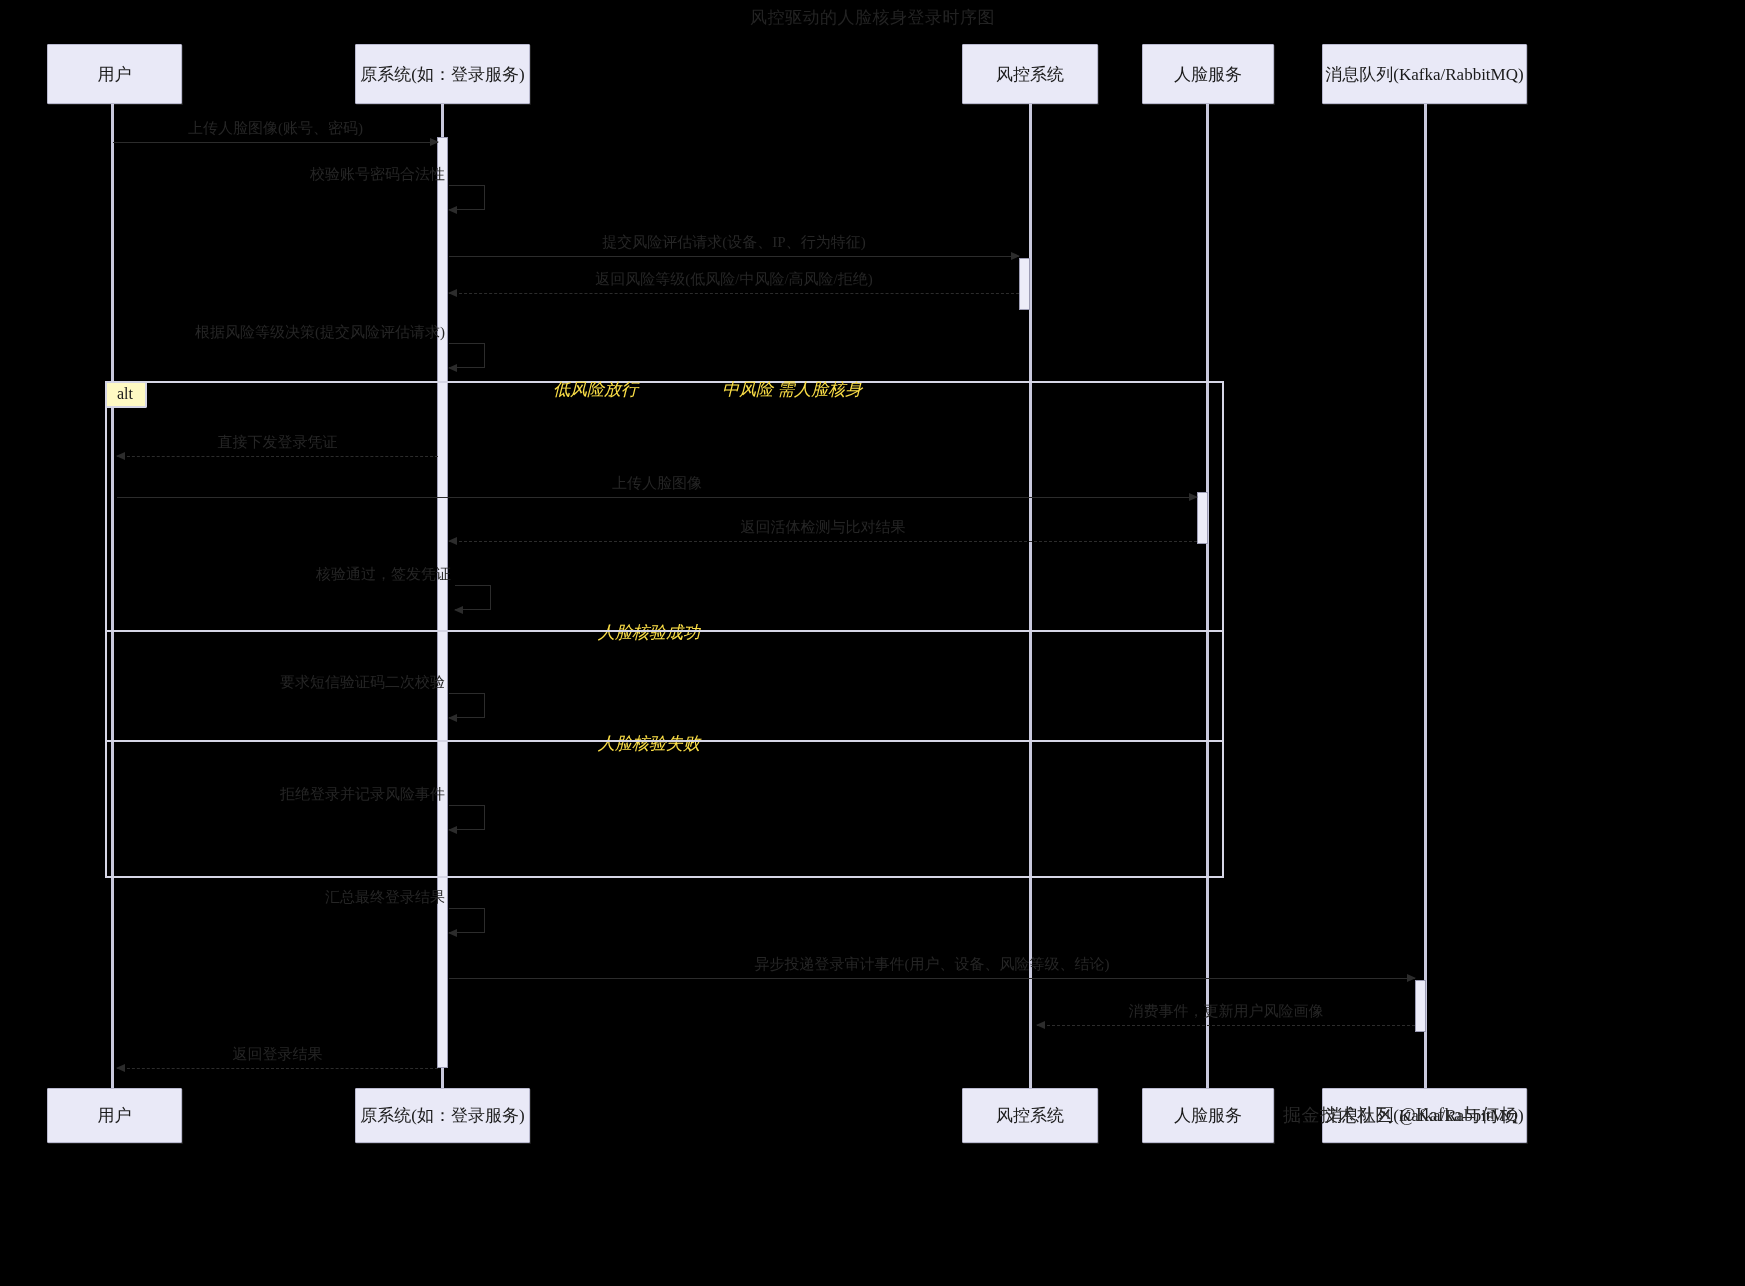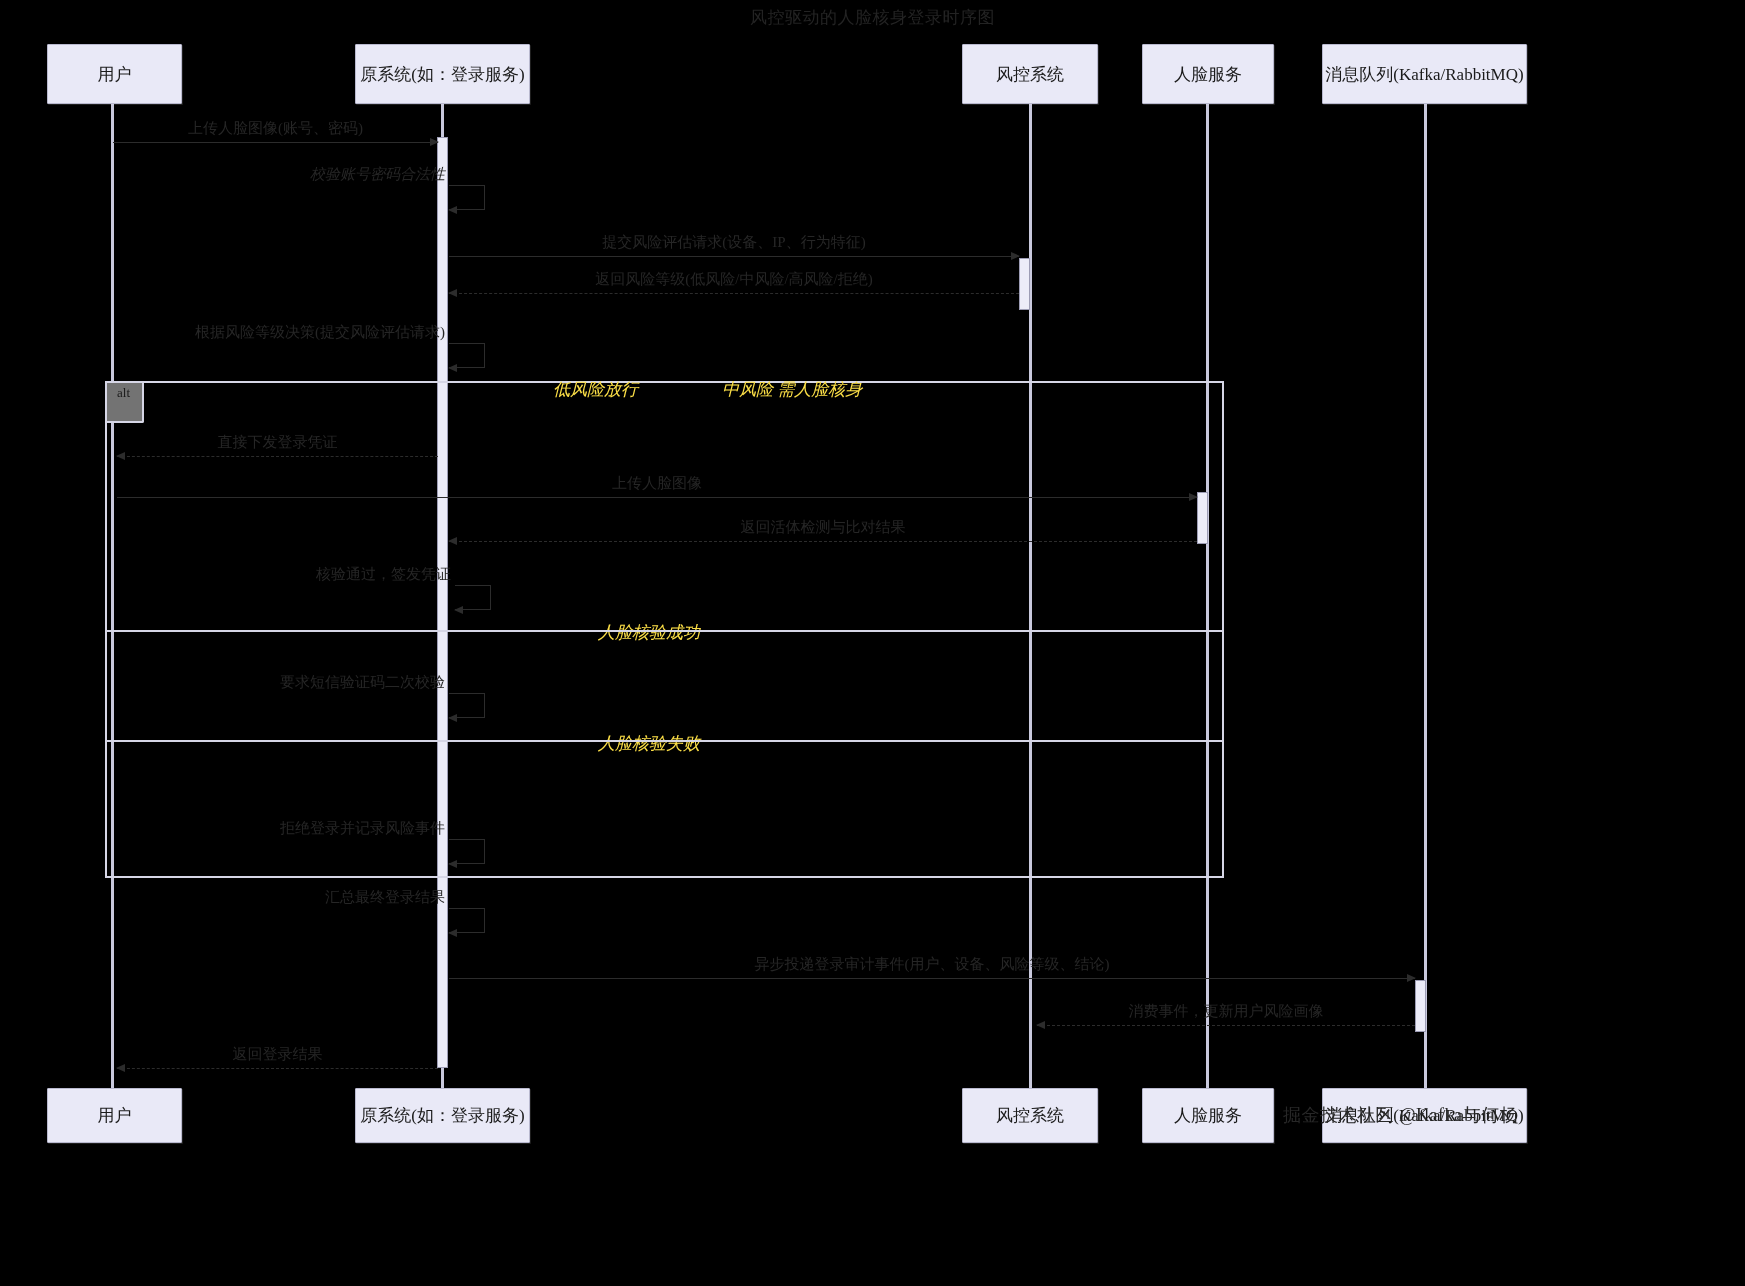--- a/index.html
+++ b/index.html
@@ -70,23 +70,23 @@
     font-size:15px;color:#262626;white-space:nowrap;
   }
 
   
   .fragment{
     position:absolute;box-sizing:border-box;
     border:2px solid #d6d6e6;background:transparent;
   }
   .fragment .tag{
     position:absolute;left:0;top:0;
-    background:#737373;border-right:2px solid #d6d6e6;border-bottom:2px solid #d6d6e6;
-    color:#1a1a1a;font-size:13px;
-    padding:2px 12px 20px 10px;
+    background:#fef9c3;border-right:2px solid #d6d6e6;border-bottom:2px solid #d6d6e6;
+    color:#1a1a1a;font-size:16px;
+    padding:2px 12px 3px 10px;
     border-bottom-right-radius:2px;
   }
   .fragment .guard{
     position:absolute;font-size:17px;color:#fde047;white-space:nowrap;font-style:italic;
   }
   .frag-divider-solid{
     position:absolute;height:2px;background:#d6d6e6;
   }
 
   
@@ -136,21 +136,21 @@
 
   <div class="msg right" style="left:113px;top:142px;width:325px;">
     <div class="line"></div>
     <div class="head"></div>
     <div class="label">上传人脸图像(账号、密码)</div>
   </div>
 
   <div class="selfmsg" style="left:449px;top:185px;width:36px;height:25px;">
     <div class="box"></div>
     <div class="head"></div>
-    <div class="label" style="left:-4px;top:-20px;font-style:italic;">校验账号密码合法性</div>
+    <div class="label" style="left:-4px;top:-20px;">校验账号密码合法性</div>
   </div>
 
   <div class="msg right" style="left:449px;top:256px;width:570px;">
     <div class="line"></div>
     <div class="head"></div>
     <div class="label">提交风险评估请求(设备、IP、行为特征)</div>
   </div>
 
   <div class="msg left dashed" style="left:449px;top:293px;width:570px;">
     <div class="line"></div>
@@ -187,21 +187,21 @@
     <div class="head"></div>
     <div class="label" style="left:-4px;top:-20px;">核验通过，签发凭证</div>
   </div>
 
   <div class="selfmsg" style="left:449px;top:693px;width:36px;height:25px;">
     <div class="box"></div>
     <div class="head"></div>
     <div class="label" style="left:-4px;top:-20px;">要求短信验证码二次校验</div>
   </div>
 
-  <div class="selfmsg" style="left:449px;top:805px;width:36px;height:25px;margin-top:34px;">
+  <div class="selfmsg" style="left:449px;top:805px;width:36px;height:25px;">
     <div class="box"></div>
     <div class="head"></div>
     <div class="label" style="left:-4px;top:-20px;">拒绝登录并记录风险事件</div>
   </div>
 
   <div class="selfmsg" style="left:449px;top:908px;width:36px;height:25px;">
     <div class="box"></div>
     <div class="head"></div>
     <div class="label" style="left:-4px;top:-20px;">汇总最终登录结果</div>
   </div>

